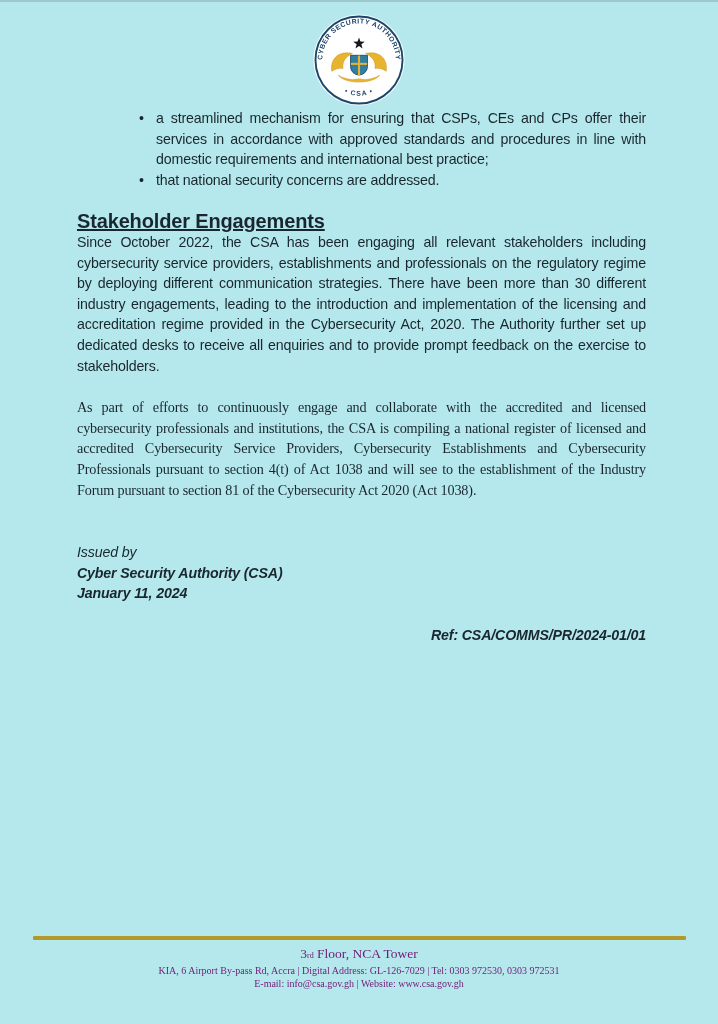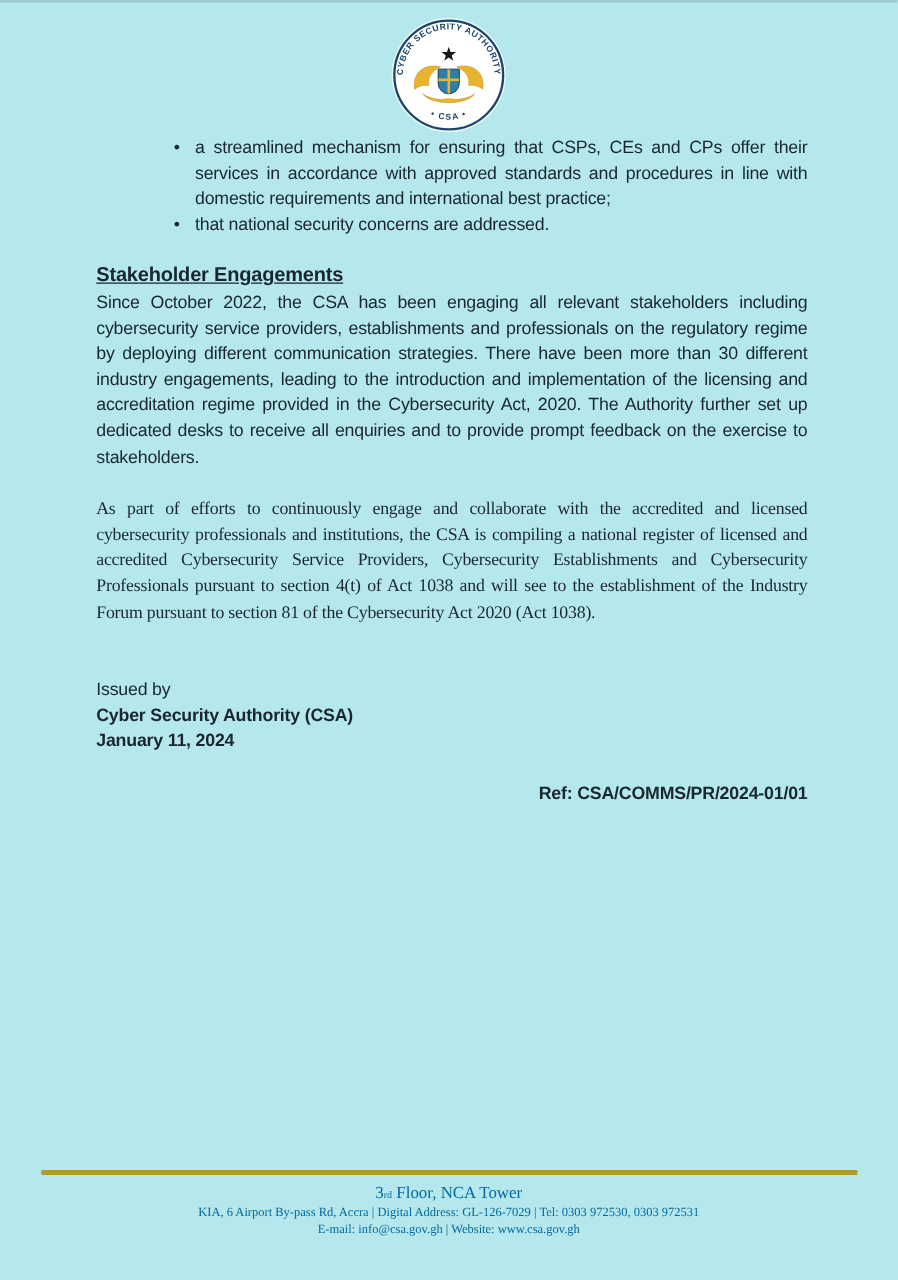--- a/index.html
+++ b/index.html
@@ -27,31 +27,31 @@
     position:absolute;top:108px;left:77px;width:569px;
     font-size:14.2px;line-height:20.6px;letter-spacing:-0.15px;
     text-align:justify;
   }
   ul.bullets{list-style:none;margin:0 0 21px 0;padding:0;}
   ul.bullets li{position:relative;padding-left:79px;}
   ul.bullets li::before{content:"\2022";position:absolute;left:62px;top:0;}
   .para{margin:0 0 21px 0;}
   .para.last{margin-bottom:0;font-family:Liberation Serif, serif;}
   .heading{
-    font-size:16px;font-weight:bold;text-decoration:underline;
+    font-size:20px;font-weight:bold;text-decoration:underline;
     margin:0;text-align:left;
   }
-  .signature{margin-top:42px;text-align:left;}
+  .signature{margin-top:42px;text-align:left;font-style:italic;}
   .signature .line{line-height:20.6px;}
   .bold{font-weight:bold;}
   .reference{margin-top:21px;font-weight:bold;line-height:20.6px;text-align:right;}
 
   .footer{
     position:absolute;top:936px;left:0;right:0;text-align:center;
-    font-family:"Liberation Serif","DejaVu Serif",serif;color:#0369a1;
+    font-family:"Liberation Serif","DejaVu Serif",serif;color:#701a75;
   }
   .footer-divider{width:653px;height:4px;margin:0 auto 5px auto;background:var(--gold-line);border-radius:1px;}
   .addr1{font-size:13.5px;line-height:17px;}
   .addr1 .ord{font-size:8px;}
   .addr2,.addr3{font-size:10px;line-height:13px;}
 </style>
 </head>
 <body>
 
 <div class="page">

